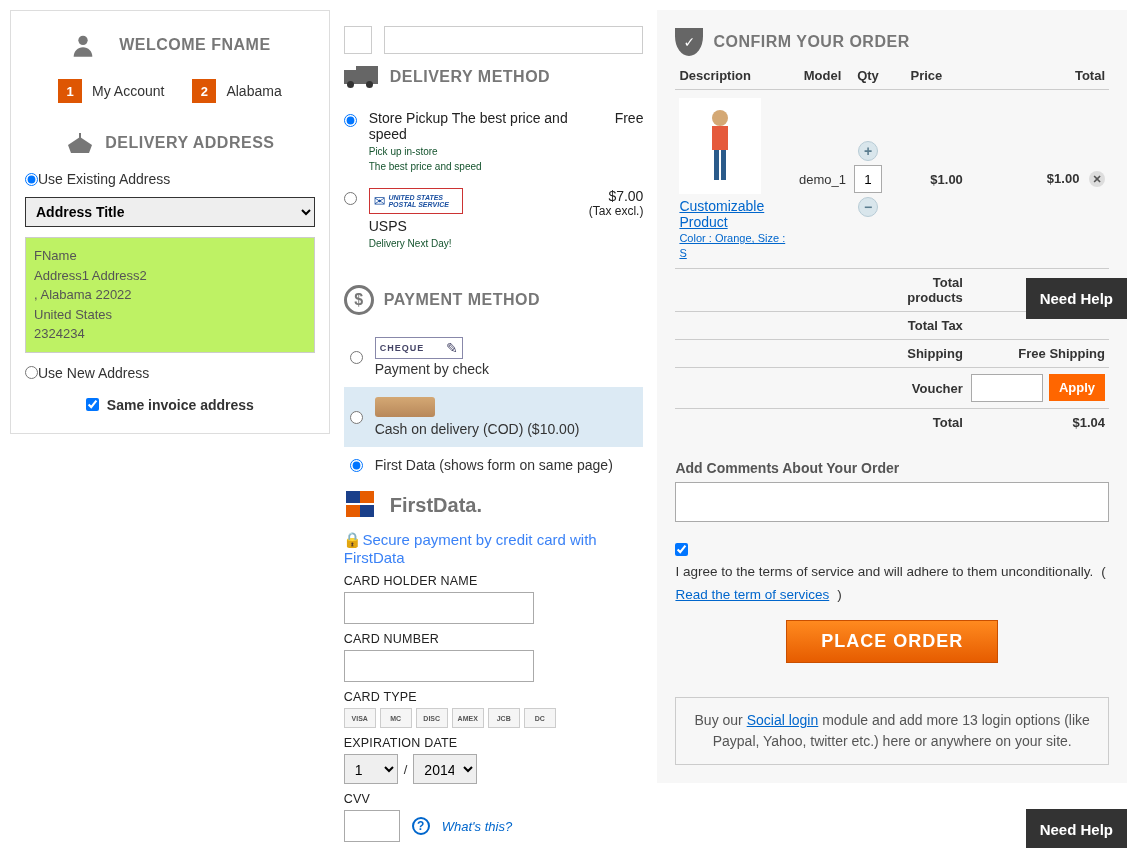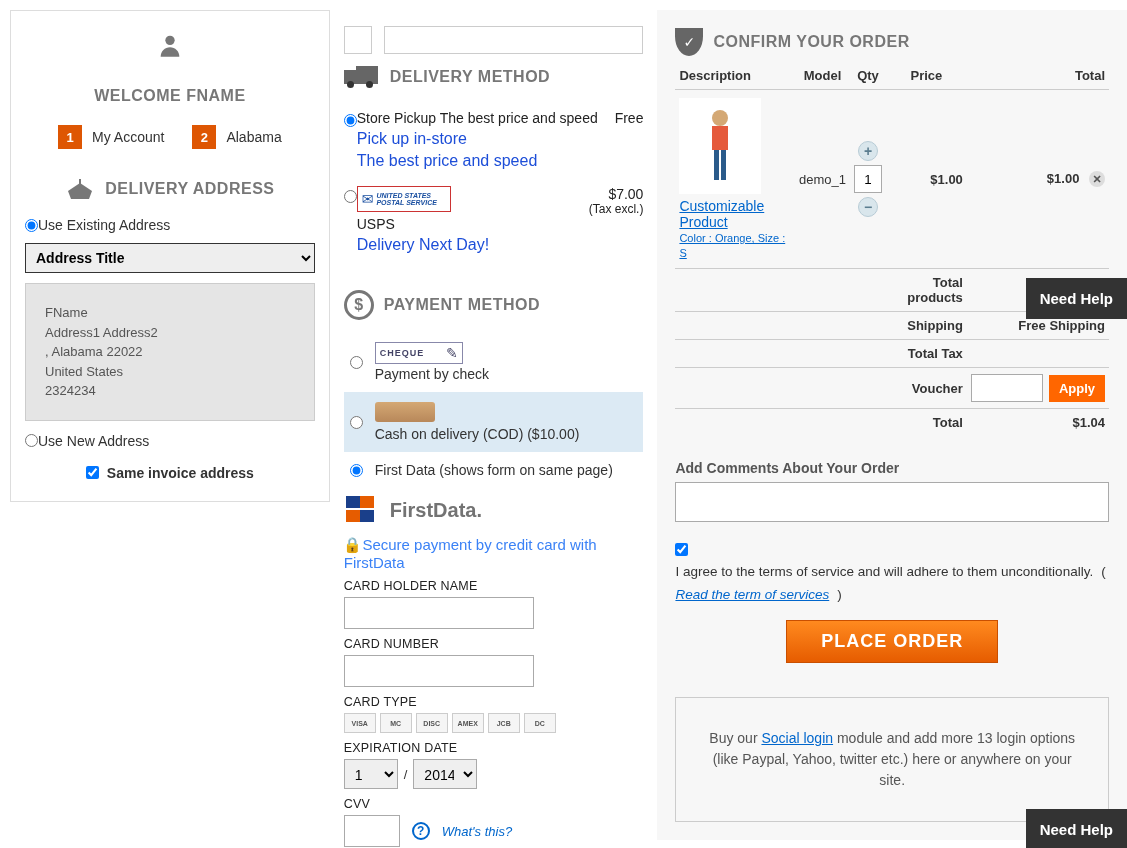--- a/index.html
+++ b/index.html
@@ -3,38 +3,38 @@
 <meta charset="utf-8">
 <style>
   * { box-sizing: border-box; margin: 0; padding: 0; }
   body { font-family: Arial, Helvetica, sans-serif; font-size: 13px; color: #333; background: #fff; width: 1127px; }
   .container { display: flex; gap: 14px; padding: 10px 0 10px 10px; align-items: flex-start; }
   .col { }
   .col-left { width: 320px; border: 1px solid #ddd; background: #fff; padding: 20px 14px; }
   .col-mid { width: 300px; padding-top: 16px; }
   .col-right { width: 470px; background: #f7f7f7; padding: 18px; position: relative; }
   .section-title { font-size: 16px; font-weight: bold; color: #777; letter-spacing: .5px; }
-  .welcome { display:flex; align-items:center; justify-content:center; gap:28px; margin-bottom: 20px; flex-direction: column; }
+  .welcome { display:flex; align-items:center; justify-content:center; gap:22px; margin-bottom: 20px; }
   .steps { display:flex; gap: 28px; justify-content:center; margin-bottom: 28px; align-items:center; }
   .step { display:flex; align-items:center; gap:10px; }
   .step-num { width: 24px; height: 24px; background:#de5603; color:#fff; display:flex; align-items:center; justify-content:center; font-weight:bold; font-size:13px; }
   .step-label { color:#333; font-size:14px; }
   .deliv-head { display:flex; align-items:center; gap:10px; justify-content:center; margin-bottom:16px; }
   .radio-row { display:flex; align-items:center; font-size:14px; margin-bottom:10px; }
   select.addr-select { width: 100%; height: 30px; border:1px solid #333; background:#eee; font-weight:bold; font-size:14px; padding:0 6px; margin-bottom:10px; }
-  .addr-box { background:#e5e5e5; border:1px solid #ccc; padding:19px; font-size:13px; line-height:1.5; color:#555; margin-bottom:12px; }
+  .addr-box { background:#bef264; border:1px solid #ccc; padding:8px; font-size:13px; line-height:1.5; color:#555; margin-bottom:12px; }
   .chk-row { display:flex; align-items:center; gap:8px; justify-content:center; font-weight:bold; font-size:14px; margin-top:16px; }
   .mid-topbar { display:flex; gap:12px; margin-bottom:12px; }
   .mid-square { width:28px; height:28px; border:1px solid #ccc; }
   .mid-bar { flex:1; height:28px; border:1px solid #ccc; }
-  .delivery-row { display:flex; align-items:flex-start; gap:0; padding:8px 0; }
+  .delivery-row { display:flex; align-items:flex-start; gap:12px; padding:8px 0; }
   .delivery-row input[type=radio]{ margin-top:4px; }
   .delivery-body { flex:1; }
   .delivery-title { font-size:14px; color:#222; }
-  .delivery-sub { font-size:16px; color:#1d4ed8; margin-top:4px; }
+  .delivery-sub { font-size:10px; color:#14532d; margin-top:4px; }
   .delivery-price { font-size:14px; color:#222; text-align:right; white-space:nowrap; }
   .usps-badge { width:94px; height:26px; border:1px solid #c33; display:flex; align-items:center; padding:0 4px; gap:3px; margin-bottom:4px; }
   .usps-bird { color:#1a4fa0; font-size:14px; }
   .usps-text { font-size:7px; font-weight:bold; font-style:italic; color:#1a4fa0; line-height:1; }
   .pay-head { display:flex; align-items:center; gap:10px; margin:28px 0 12px; }
   .pay-icon-circle { width:30px; height:30px; border:3px solid #777; border-radius:50%; display:flex; align-items:center; justify-content:center; font-weight:bold; color:#777; font-size:16px; }
   .pay-row { display:flex; align-items:center; gap:12px; padding:10px 6px; }
   .pay-row.selected { background:#dceaf4; }
   .pay-body { flex:1; font-size:14px; }
   .cheque-badge { width:88px; height:22px; border:1px solid #88a; display:flex; align-items:center; padding:0 4px; margin-bottom:2px; }
@@ -73,29 +73,29 @@
   .prod-link { color:#0066cc; text-decoration:underline; font-size:14px; display:block; margin-top:4px; }
   .prod-attrs { font-size:11px; color:#0066cc; text-decoration:underline; }
   .qty-col { text-align:center; }
   .qty-btn { width:20px; height:20px; border-radius:50%; background:#d9e6ec; border:1px solid #b8ccd6; color:#5b7d8f; font-weight:bold; display:flex; align-items:center; justify-content:center; margin:4px auto; cursor:pointer; font-size:14px; line-height:1; }
   .qty-input { width:28px; height:28px; text-align:center; border:1px solid #aaa; margin:2px auto; display:block; }
   .price-cell { text-align:right; font-weight:bold; }
   .remove-x { display:inline-block; width:16px; height:16px; border-radius:50%; background:#ddd; color:#555; text-align:center; font-size:11px; line-height:16px; margin-left:6px; cursor:pointer; font-weight:bold; }
   .totals-row td { border-top:1px solid #ccc; padding:6px 4px; }
   .totals-label { text-align:right; font-weight:bold; padding-right:16px; }
   .totals-val { text-align:right; font-weight:bold; }
-  .voucher-row { display:flex; align-items:center; justify-content:flex-end; gap:6px; }
+  .voucher-row { display:flex; align-items:flex-start; justify-content:flex-end; gap:6px; }
   .voucher-row input { width:72px; height:28px; border:1px solid #aaa; padding:0 4px; }
   .apply-btn { background:#ff6600; color:#fff; border:none; padding:6px 10px; font-size:13px; cursor:pointer; font-weight:bold; }
   .comments-label { font-weight:bold; font-size:14px; color:#555; margin:24px 0 6px; }
   .comments-box { width:100%; height:40px; border:1px solid #aaa; resize:none; padding:6px; }
   .tos-row { display:flex; align-items:flex-start; gap:8px; margin-top:18px; font-size:13.5px; flex-wrap:wrap; }
-  .tos-link { color:#0066cc; text-decoration:underline; margin-left:22px;font-style:italic; }
+  .tos-link { color:#0066cc; text-decoration:underline; margin-left:22px; }
   .place-btn { display:block; margin:18px auto 0; background:linear-gradient(#ff8a1f,#e65c00); color:#fff; border:1px solid #c94f00; font-size:18px; font-weight:bold; padding:10px 34px; letter-spacing:1px; cursor:pointer; }
-  .promo-box { border:1px solid #ccc; padding:30px; text-align:center; font-size:14px; color:#555; margin-top:34px; line-height:1.5; }
+  .promo-box { border:1px solid #ccc; padding:12px; text-align:center; font-size:14px; color:#555; margin-top:34px; line-height:1.5; }
   .promo-box a { color:#0066cc; }
   .need-help { position:fixed; right:0; background:#333; color:#fff; padding:12px 14px; font-size:15px; font-weight:bold; }
   .need-help.nh1 { top:278px; }
   .need-help.nh2 { top:809px; }
   svg { display:block; }
 </style>
 </head>
 <body>
 
 <div class="container">
@@ -322,27 +322,27 @@
             <span class="remove-x">✕</span>
           </td>
         </tr>
         <tr class="totals-row">
             <td colspan="3"></td>
             <td class="totals-label">Total products</td>
             <td class="totals-val">$1.00</td>
           </tr>
         <tr class="totals-row">
             <td colspan="3"></td>
+            <td class="totals-label">Total Tax</td>
+            <td class="totals-val"></td>
+          </tr>
+        <tr class="totals-row">
+            <td colspan="3"></td>
             <td class="totals-label">Shipping</td>
             <td class="totals-val">Free Shipping</td>
-          </tr>
-        <tr class="totals-row">
-            <td colspan="3"></td>
-            <td class="totals-label">Total Tax</td>
-            <td class="totals-val"></td>
           </tr>
         <tr class="totals-row">
             <td colspan="3"></td>
             <td class="totals-label">Voucher</td>
           <td>
             <div class="voucher-row">
               <input type="text" style="">
               <button class="apply-btn">Apply</button>
             </div>
           </td>

